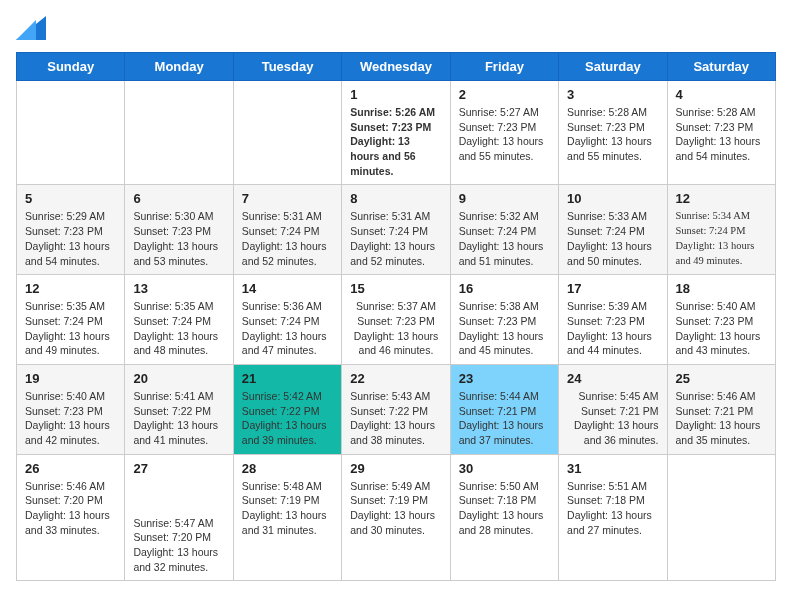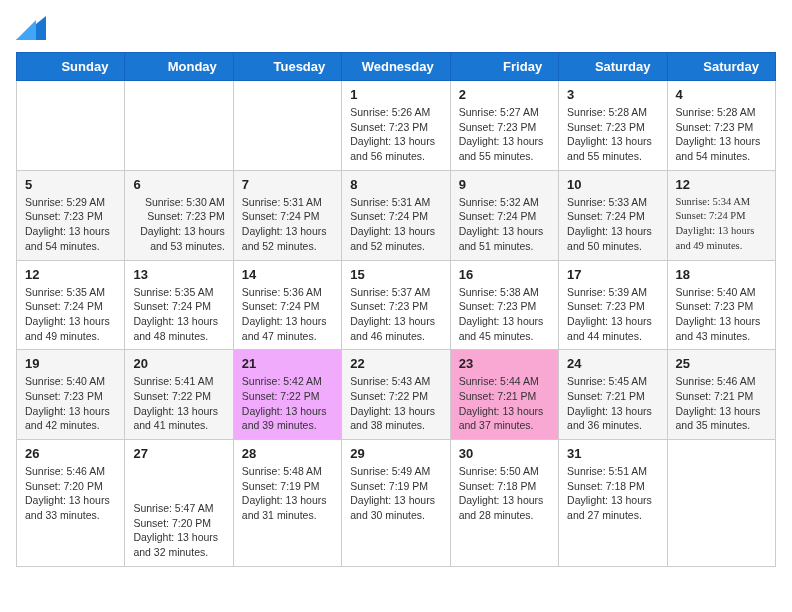--- a/index.html
+++ b/index.html
@@ -48,21 +48,21 @@
       color: #333;
     }
     .calendar {
       width: 100%;
       border-collapse: collapse;
       border: 1px solid #ccc;
     }
     .calendar th {
       background-color: #1976d2;
       color: #fff;
-      text-align: right;
+      text-align: center;
       padding: 6px 16px;
       font-size: 13px;
       border: 1px solid #1565c0;
     }
     .calendar td {
       vertical-align: top;
       border: 1px solid #ccc;
       padding: 6px 8px;
       width: calc(100% / 7);
       min-height: 80px;
@@ -118,21 +118,21 @@
         <th>Saturday</th>
       </tr>
   </thead>
   <tbody id="calendar-body">
   <tr>
         <td class="empty-cell"></td>
         <td class="empty-cell"></td>
         <td class="empty-cell"></td>
         <td>
           <div class="day-number">1</div>
-          <div class="day-info" style="white-space: pre-line;">Sunrise: 5:26 AM
+          <div class="day-info" style="white-space: pre-line; font-weight: bold;">Sunrise: 5:26 AM
 Sunset: 7:23 PM
 Daylight: 13 hours and 56 minutes.</div>
         </td>
         <td>
           <div class="day-number">2</div>
           <div class="day-info" style="white-space: pre-line;">Sunrise: 5:27 AM
 Sunset: 7:23 PM
 Daylight: 13 hours and 55 minutes.</div>
         </td>
         <td>
@@ -150,21 +150,21 @@
       </tr>
       <tr>
         <td style="background: rgb(245, 245, 245);">
           <div class="day-number">5</div>
           <div class="day-info" style="white-space: pre-line;">Sunrise: 5:29 AM
 Sunset: 7:23 PM
 Daylight: 13 hours and 54 minutes.</div>
         </td>
         <td style="background: rgb(245, 245, 245);">
           <div class="day-number">6</div>
-          <div class="day-info" style="white-space: pre-line; text-align: right;">Sunrise: 5:30 AM
+          <div class="day-info" style="white-space: pre-line;">Sunrise: 5:30 AM
 Sunset: 7:23 PM
 Daylight: 13 hours and 53 minutes.</div>
         </td>
         <td style="background: rgb(245, 245, 245);">
           <div class="day-number">7</div>
           <div class="day-info" style="white-space: pre-line;">Sunrise: 5:31 AM
 Sunset: 7:24 PM
 Daylight: 13 hours and 52 minutes.</div>
         </td>
         <td style="background: rgb(245, 245, 245);">
@@ -206,21 +206,21 @@
 Daylight: 13 hours and 48 minutes.</div>
         </td>
         <td>
           <div class="day-number">14</div>
           <div class="day-info" style="white-space: pre-line;">Sunrise: 5:36 AM
 Sunset: 7:24 PM
 Daylight: 13 hours and 47 minutes.</div>
         </td>
         <td>
           <div class="day-number">15</div>
-          <div class="day-info" style="white-space: pre-line;">Sunrise: 5:37 AM
+          <div class="day-info" style="white-space: pre-line; text-align: center;">Sunrise: 5:37 AM
 Sunset: 7:23 PM
 Daylight: 13 hours and 46 minutes.</div>
         </td>
         <td>
           <div class="day-number">16</div>
           <div class="day-info" style="white-space: pre-line;">Sunrise: 5:38 AM
 Sunset: 7:23 PM
 Daylight: 13 hours and 45 minutes.</div>
         </td>
         <td>
@@ -242,41 +242,41 @@
           <div class="day-info" style="white-space: pre-line;">Sunrise: 5:40 AM
 Sunset: 7:23 PM
 Daylight: 13 hours and 42 minutes.</div>
         </td>
         <td style="background: rgb(245, 245, 245);">
           <div class="day-number">20</div>
           <div class="day-info" style="white-space: pre-line;">Sunrise: 5:41 AM
 Sunset: 7:22 PM
 Daylight: 13 hours and 41 minutes.</div>
         </td>
-        <td style="background: #f0abfc; padding-left: 8px;">
+        <td style="background: #14b8a6; padding-left: 8px;">
           <div class="day-number">21</div>
           <div class="day-info" style="white-space: pre-line;">Sunrise: 5:42 AM
 Sunset: 7:22 PM
 Daylight: 13 hours and 39 minutes.</div>
         </td>
         <td style="background: rgb(245, 245, 245);">
           <div class="day-number">22</div>
           <div class="day-info" style="white-space: pre-line;">Sunrise: 5:43 AM
 Sunset: 7:22 PM
 Daylight: 13 hours and 38 minutes.</div>
         </td>
-        <td style="background: #f9a8d4; margin-top: 12px;">
+        <td style="background: #7dd3fc; margin-top: 12px;">
           <div class="day-number">23</div>
           <div class="day-info" style="white-space: pre-line;">Sunrise: 5:44 AM
 Sunset: 7:21 PM
 Daylight: 13 hours and 37 minutes.</div>
         </td>
         <td style="background: rgb(245, 245, 245);">
           <div class="day-number">24</div>
-          <div class="day-info" style="white-space: pre-line;">Sunrise: 5:45 AM
+          <div class="day-info" style="white-space: pre-line; text-align: right;">Sunrise: 5:45 AM
 Sunset: 7:21 PM
 Daylight: 13 hours and 36 minutes.</div>
         </td>
         <td style="background: rgb(245, 245, 245);">
           <div class="day-number">25</div>
           <div class="day-info" style="white-space: pre-line;">Sunrise: 5:46 AM
 Sunset: 7:21 PM
 Daylight: 13 hours and 35 minutes.</div>
         </td>
       </tr>

